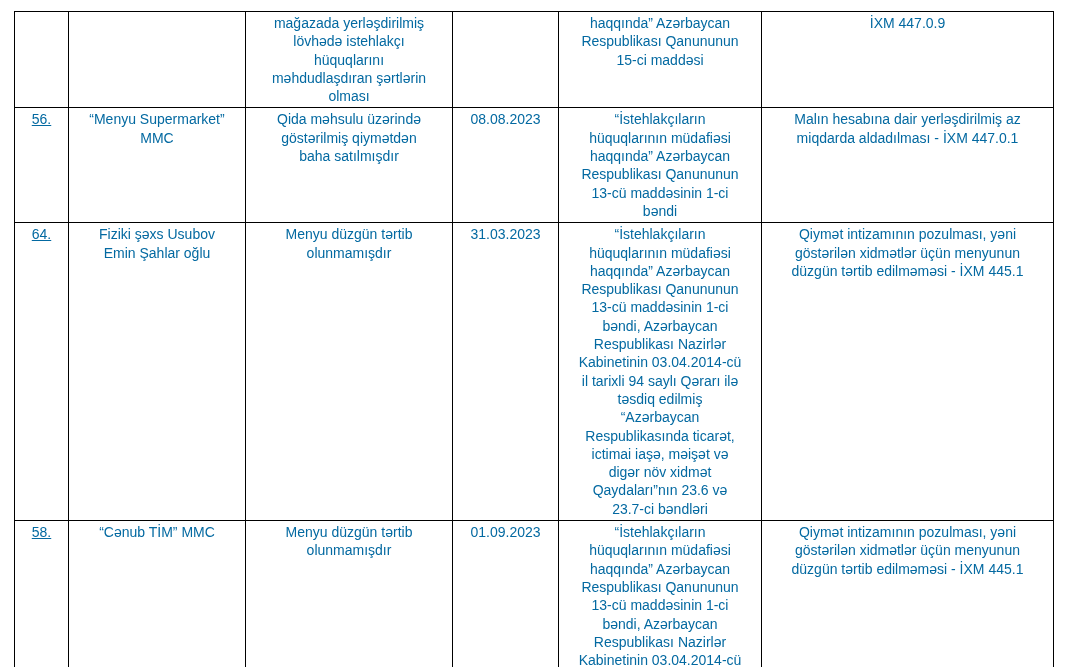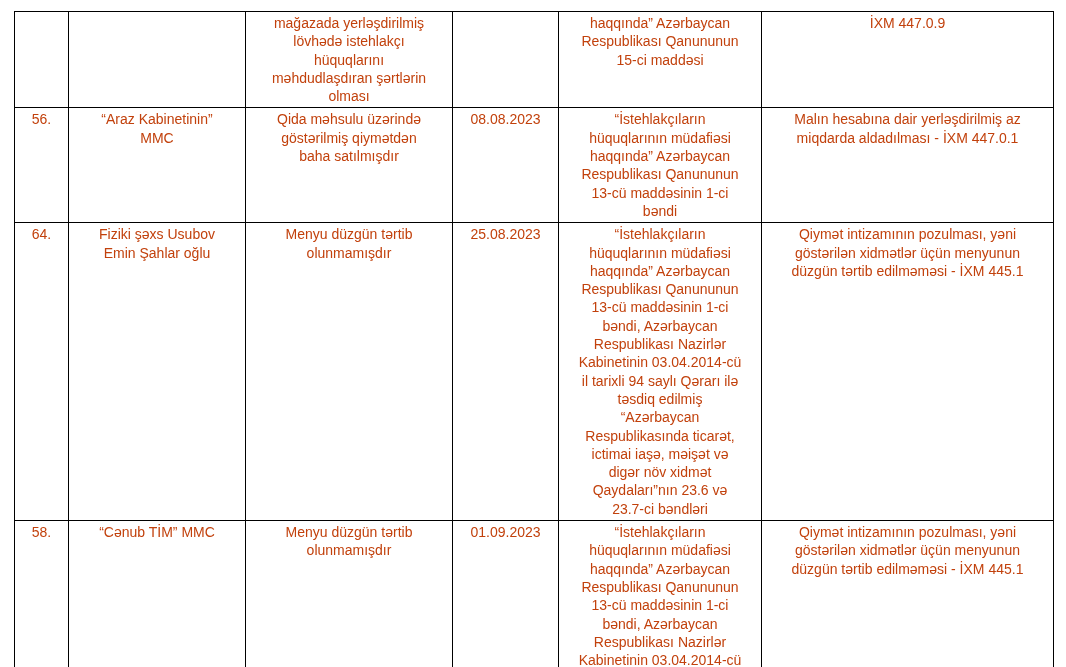--- a/index.html
+++ b/index.html
@@ -8,21 +8,21 @@
     background: #ffffff;
     width: 1066px;
     height: 667px;
     overflow: hidden;
   }
   .page {
     position: relative;
     width: 1066px;
     height: 667px;
     font-family: "Liberation Sans", "DejaVu Sans", sans-serif;
-    color: #c2410c;
+    color: #0369a1;
   }
   table.violations {
     position: absolute;
     left: 14px;
     top: 11px;
     border-collapse: collapse;
     table-layout: fixed;
     width: 1039px;
     border: 1px solid #000;
     border-bottom-width: 2px;
@@ -33,20 +33,21 @@
     line-height: 18.3px;
     padding: 2px 3px;
     vertical-align: top;
     text-align: center;
     white-space: pre-line;
     overflow: hidden;
   }
   td.col-number {
     text-align: right;
     padding-right: 7px;
+    text-decoration: underline;
   }
   td.col-date {
     vertical-align: middle;
     text-align: center;
     white-space: nowrap;
   }
 </style>
 </head>
 <body>
 
@@ -72,21 +73,21 @@
 olması</td>
       <td class="col-date"></td>
       <td class="col-legal">haqqında” Azərbaycan
 Respublikası Qanununun
 15-ci maddəsi</td>
       <td class="col-sanction">İXM 447.0.9</td>
     </tr>
 
     <tr style="height:109px">
       <td class="col-number">56.</td>
-      <td class="col-name">“Araz Kabinetinin”
+      <td class="col-name">“Menyu Supermarket”
 MMC</td>
       <td class="col-violation">Qida məhsulu üzərində
 göstərilmiş qiymətdən
 baha satılmışdır</td>
       <td class="col-date">08.08.2023</td>
       <td class="col-legal">“İstehlakçıların
 hüquqlarının müdafiəsi
 haqqında” Azərbaycan
 Respublikası Qanununun
 13-cü maddəsinin 1-ci
@@ -94,21 +95,21 @@
       <td class="col-sanction">Malın hesabına dair yerləşdirilmiş az
 miqdarda aldadılması - İXM 447.0.1</td>
     </tr>
 
     <tr style="height:297px">
       <td class="col-number">64.</td>
       <td class="col-name">Fiziki şəxs Usubov
 Emin Şahlar oğlu</td>
       <td class="col-violation">Menyu düzgün tərtib
 olunmamışdır</td>
-      <td class="col-date">25.08.2023</td>
+      <td class="col-date">31.03.2023</td>
       <td class="col-legal">“İstehlakçıların
 hüquqlarının müdafiəsi
 haqqında” Azərbaycan
 Respublikası Qanununun
 13-cü maddəsinin 1-ci
 bəndi, Azərbaycan
 Respublikası Nazirlər
 Kabinetinin 03.04.2014-cü
 il tarixli 94 saylı Qərarı ilə
 təsdiq edilmiş

